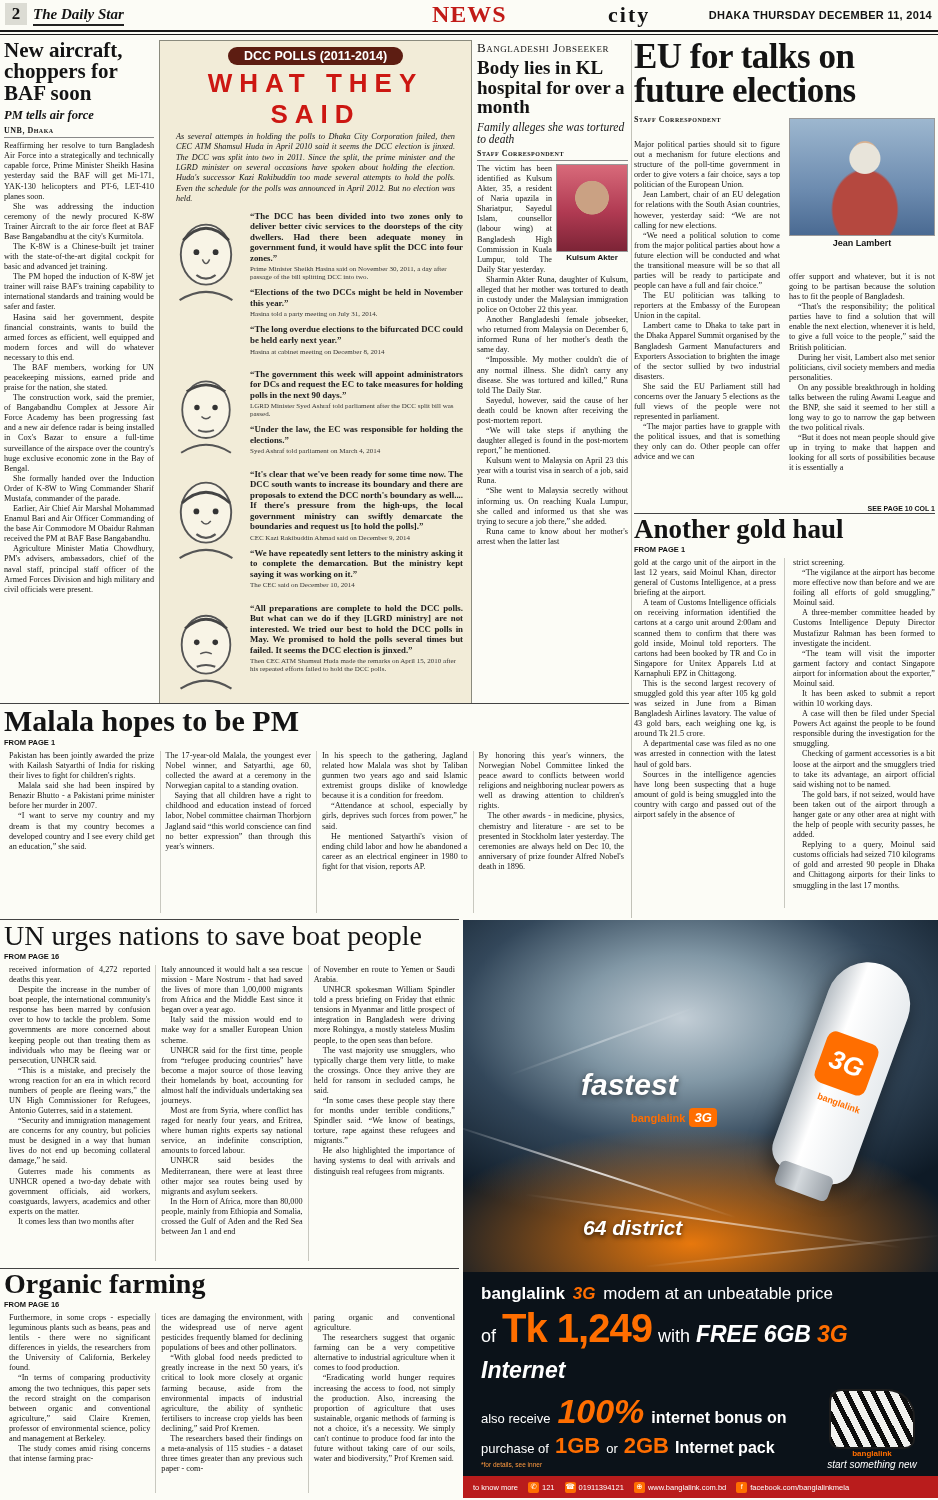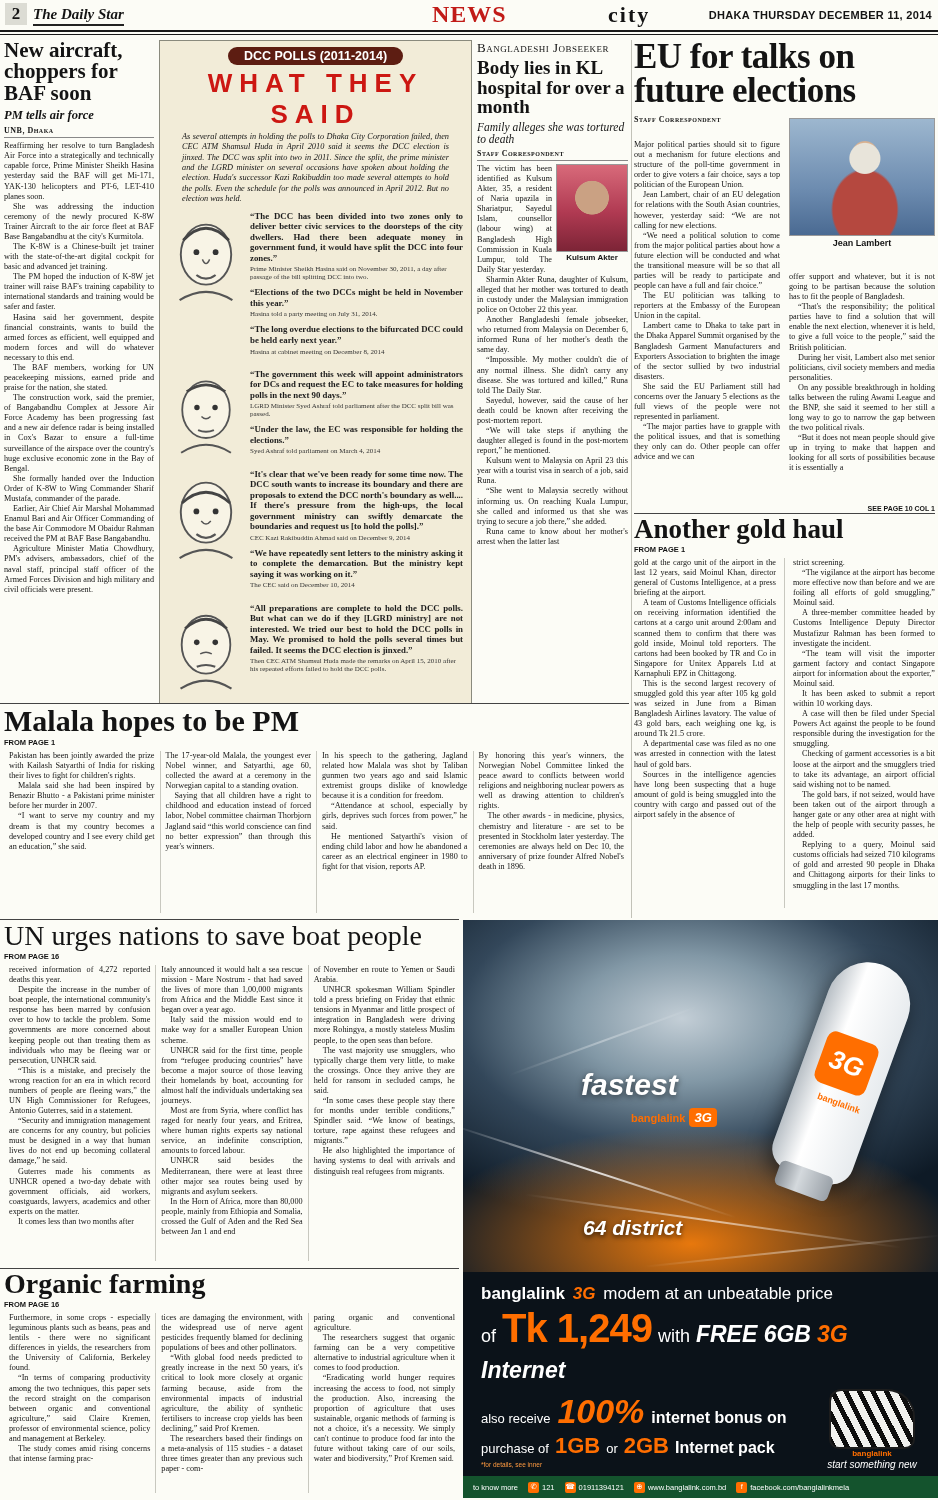--- a/index.html
+++ b/index.html
@@ -37,21 +37,21 @@
   .baf .kicker { font:bold italic 12.5px "Liberation Serif",serif; margin:4px 0 2px; }
   .baf .body-text { height:548px; overflow:hidden; }
 
   
   .dcc { position:absolute; left:159px; top:40px; width:313px; height:664px; background:#f2ecd8;
          border:1px solid #8a8a7d; padding:6px 8px; overflow:hidden; }
   .dcc-title { width:max-content; margin:0 auto; background:#5d1d12; color:#fff;
                font:bold 12.5px "Liberation Sans",sans-serif; padding:2px 16px; border-radius:10px; }
   .dcc-sub { text-align:center; color:#cc1712; font:bold 26px "Liberation Sans",sans-serif;
              letter-spacing:7px; margin:3px 0 2px; }
-  .dcc-intro { font:italic 8.3px "Liberation Serif",serif; line-height:1.25; text-align:justify; margin:2px 14px 6px; }
+  .dcc-intro { font:italic 8.3px "Liberation Serif",serif; line-height:1.25; text-align:justify; margin:2px 8px 6px; }
   .dcc-group { display:flex; gap:6px; margin-bottom:7px; }
   .sketchbox { width:76px; flex:0 0 76px; display:flex; align-items:flex-start; justify-content:center; }
   .dcc-quotes { flex:1; }
   .q-text { font:bold 8.8px "Liberation Serif",serif; line-height:1.2; text-align:justify; color:#1c1c1c; }
   .q-attr { font:7px "Liberation Serif",serif; color:#333; margin:2px 0 6px; line-height:1.15; }
 
   
   .kl { position:absolute; left:477px; top:40px; width:151px; height:664px; overflow:hidden; }
   .kl .kicker { font:13px "Liberation Serif",serif; font-variant:small-caps; letter-spacing:0.5px; }
   .kl h2 { font-size:19px; line-height:1.03; font-weight:bold; margin-top:2px; }
@@ -150,21 +150,21 @@
   .l4 { margin-top:2px; display:flex; align-items:baseline; gap:6px; }
   .l4 .sm { font-size:13px; }
   .l4 .gb { color:#ff6e00; font:bold 22px "Liberation Sans",sans-serif; }
   .l4 .pk { font:bold 16px "Liberation Sans",sans-serif; }
   .ad-details { position:absolute; left:18px; bottom:30px; color:#ff9a40; font-size:6.5px; }
   .ad-zebra-wrap { position:absolute; right:16px; bottom:28px; width:100px; text-align:center; }
   .zebra { width:82px; height:56px; margin:0 auto; border-radius:10px 26px 8px 8px;
            background:repeating-linear-gradient(63deg,#0d0d0d 0 5px,#f1f1ee 5px 12px); box-shadow:0 0 0 2px #1d1d1d; }
   .zebra-brand { color:#ff6e00; font:bold 8px "Liberation Sans",sans-serif; margin-top:2px; }
   .tagline { color:#fff; font:italic 10px "Liberation Sans",sans-serif; margin-top:1px; }
-  .ad-contact { position:absolute; left:0; right:0; bottom:0; height:22px; background:#14532d;
+  .ad-contact { position:absolute; left:0; right:0; bottom:0; height:22px; background:#b91c1c;
                 display:flex; align-items:center; gap:10px; padding:0 10px; color:#fff; font-size:7.5px; }
   .ci { display:inline-flex; align-items:center; gap:3px; }
   .ic { width:11px; height:11px; background:#ff6e00; color:#fff; border-radius:2px;
         display:inline-flex; align-items:center; justify-content:center; font-size:7.5px; line-height:1; }
 </style>
 </head>
 <body>
 
 <div class="page">
 

